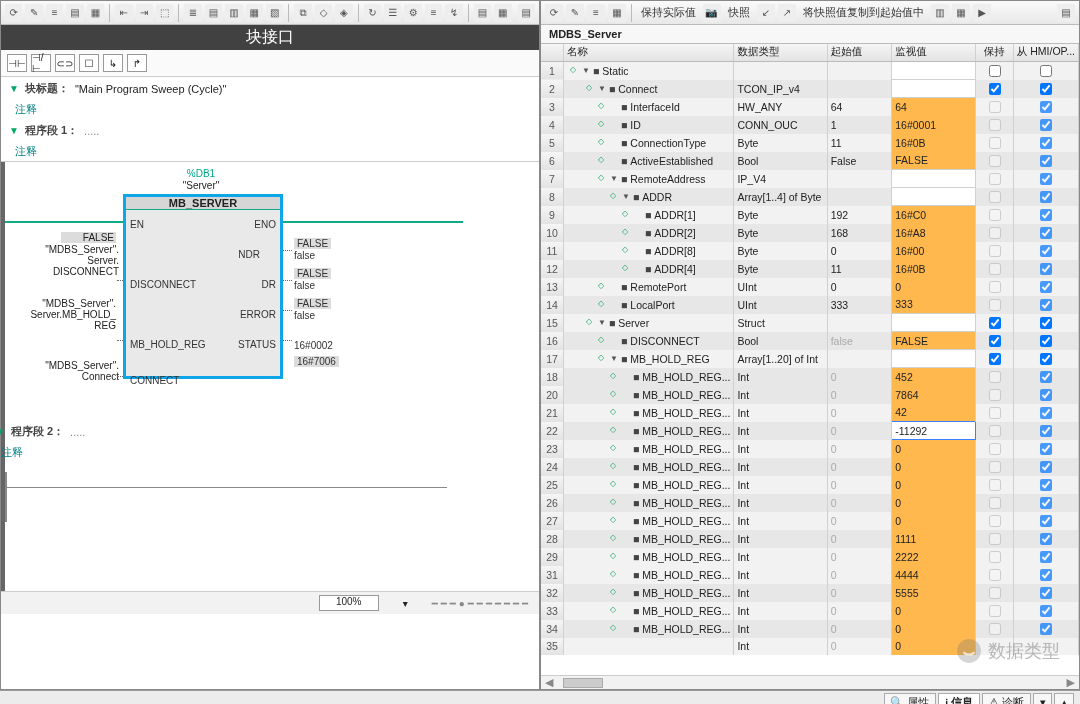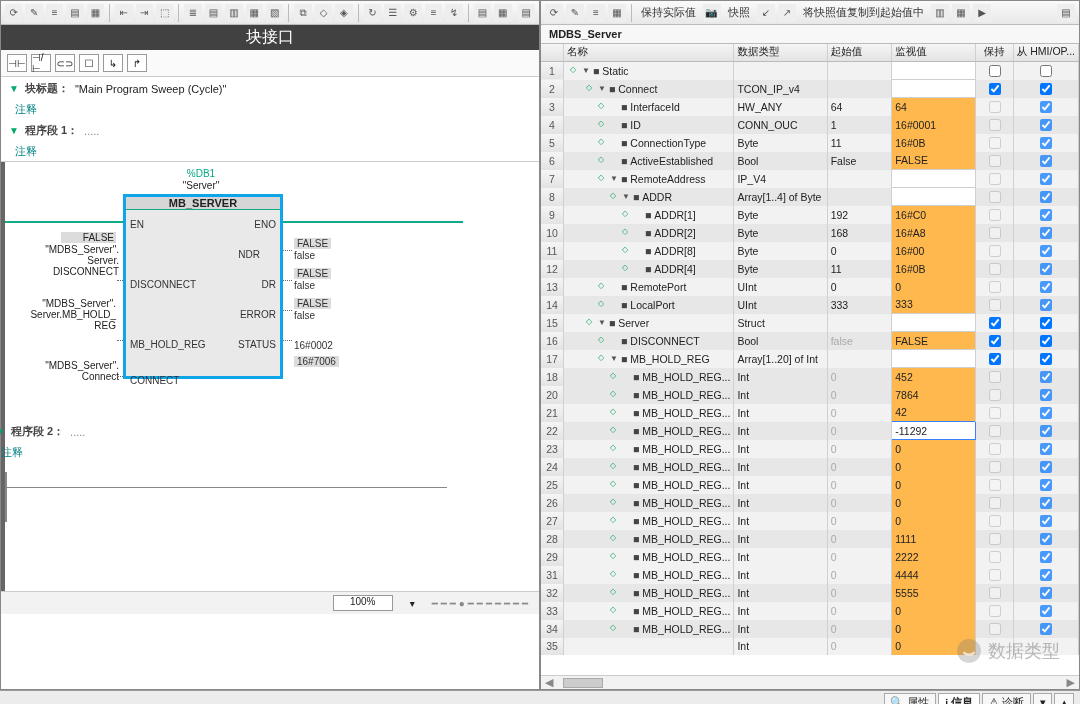--- a/index.html
+++ b/index.html
@@ -18,21 +18,21 @@
 
 .blk-header { background:#414141; color:#fff; padding:2px 6px; font-size:16px; display:flex; justify-content:center;}
 .small-row { display:flex; gap:4px; padding:4px 6px; border-bottom:1px solid #ccc; background:#fafafa;}
 .icon-small { width:20px; height:18px; border:1px solid #999; background:#fff; display:flex; align-items:center; justify-content:center; font-size:10px; cursor:pointer;}
 .section-title-row { display:flex; align-items:center; gap:6px; padding:4px 8px;}
 .collapse-tri { color:#0a6; font-size:10px;}
 .add-row { color:teal; padding:2px 14px; font-size:11px;}
 .seg-label { font-weight:bold; color:#444;}
 .seg-dots { color:#888;}
 .canvas { position:relative; height:430px; border-top:1px solid #ccc; padding:10px 6px 0 18px; background:#fff;}
-.zoom-row { display:flex; justify-content:flex-end; padding:3px 8px; align-items:center; gap:17px; background:#f2f2f2; border-top:1px solid #ccc; font-size:10px;}
+.zoom-row { display:flex; justify-content:flex-end; padding:3px 8px; align-items:center; gap:24px; background:#f2f2f2; border-top:1px solid #ccc; font-size:10px;}
 .zoom-input { width:60px; height:16px; border:1px solid #999; background:#fff; text-align:center; font-size:10px;}
 
 
 .fb-block { position:absolute; border:3px solid #0ea5e9; background:#e9e9e9; }
 .fb-title { background:#d6d6d6; text-align:center; font-weight:bold; border-bottom:1px solid #1a8;}
 .fb-io-label { position:absolute; font-size:10px; color:#333;}
 .wire { position:absolute; border-top:1px dotted #666; }
 .tag-txt { position:absolute; font-size:10px; text-align:right;}
 .val-txt { position:absolute; font-size:10px; color:#333;}
 .teal { color:#0a8;}

